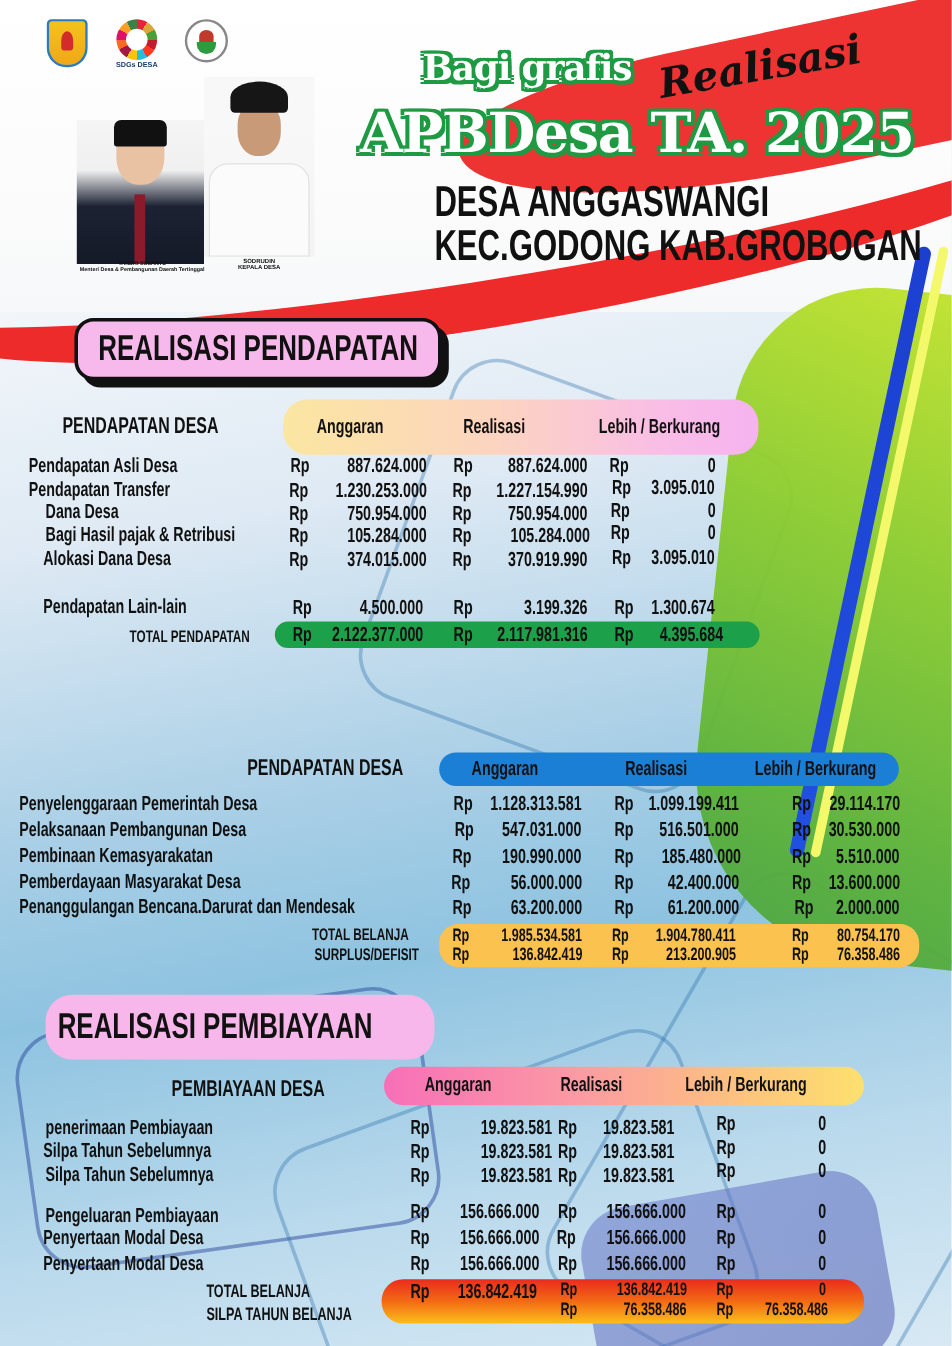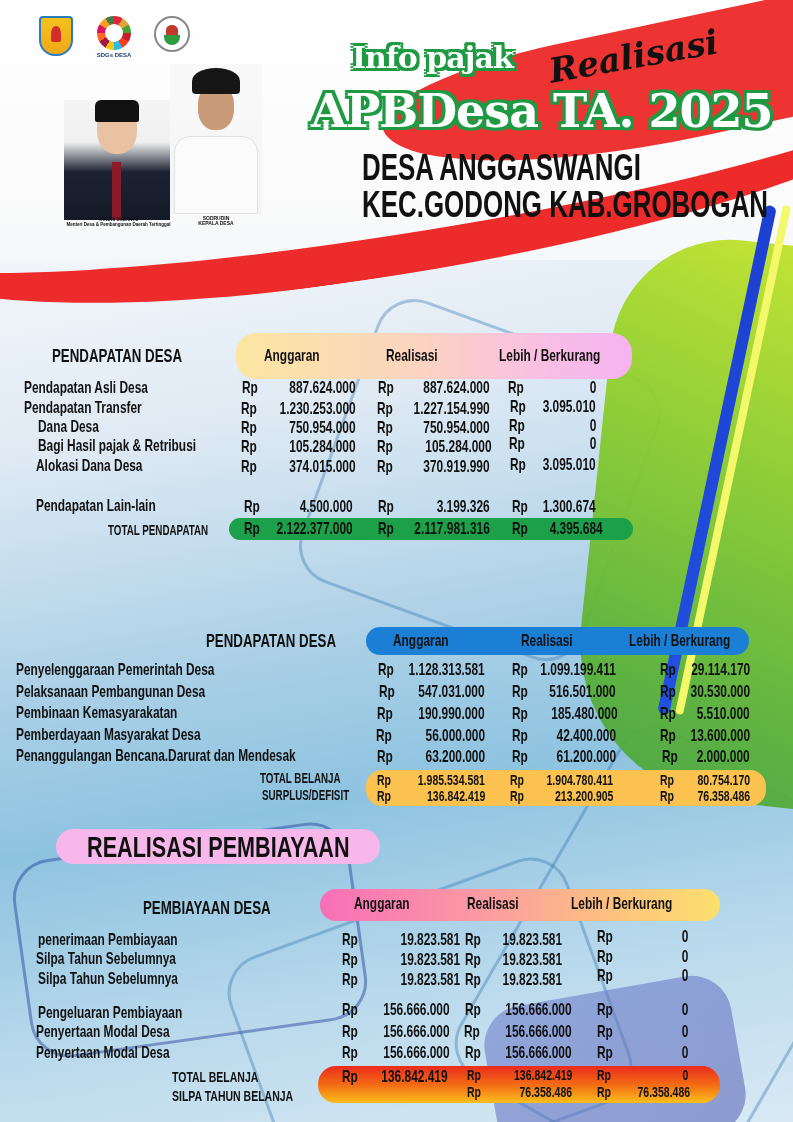--- a/index.html
+++ b/index.html
@@ -60,29 +60,29 @@
   .caption-minister { left: 56px; top: 218px; width: 125px; font-size: 4.5px; }
   .caption-kades { left: 176px; top: 216px; width: 80px; font-size: 5px; }
 
   .title-info { position: absolute; left: 352px; top: 40px; font-family: "DejaVu Serif", serif; font-weight: 700;
     font-size: 30px; color: #fff; letter-spacing: -1px;
     text-shadow: -3px -3px 0 #1e9a43, 3px -3px 0 #1e9a43, -3px 3px 0 #1e9a43, 3px 3px 0 #1e9a43, 0 3px 0 #1e9a43, 0 -3px 0 #1e9a43, 3px 0 0 #1e9a43, -3px 0 0 #1e9a43; }
   .title-realisasi { position: absolute; left: 548px; top: 36px; font-family: "DejaVu Serif", serif; font-style: italic; font-weight: 700;
     font-size: 34px; color: #111; transform: rotate(-10deg); }
   .title-apb { position: absolute; left: 300px; top: 84px; font-family: "DejaVu Serif", serif; font-weight: 700;
     font-size: 46px; color: #fff; letter-spacing: -1px;
-    text-shadow: -3px -3px 0 #1e9a43, 3px -3px 0 #1e9a43, -3px 3px 0 #1e9a43, 3px 3px 0 #1e9a43, 0 3px 0 #1e9a43, 0 -3px 0 #1e9a43, 3px 0 0 #1e9a43, -3px 0 0 #1e9a43; margin-left: 11px; }
+    text-shadow: -3px -3px 0 #1e9a43, 3px -3px 0 #1e9a43, -3px 3px 0 #1e9a43, 3px 3px 0 #1e9a43, 0 3px 0 #1e9a43, 0 -3px 0 #1e9a43, 3px 0 0 #1e9a43, -3px 0 0 #1e9a43; }
   .title-desa { position: absolute; left: 362px; top: 150px; font-size: 36px; font-weight: 700; color: #111; transform: scaleX(0.72); transform-origin: left top; letter-spacing: 0px; line-height: 1.02; white-space: nowrap; }
 
   .section-pill { position: absolute; display: flex; align-items: center; justify-content: center; font-weight: 700; color: #111; white-space: nowrap; }
   .pill-pendapatan { left: 62px; top: 265px; width: 306px; height: 52px; background: #f7b8ec; border: 3px solid #111; border-radius: 16px;
     box-shadow: 6px 6px 0 #111; }
   .pill-belanja { left: 82px; top: 564px; width: 262px; height: 52px; background: #fdc651; border: 3px solid #111; border-radius: 16px;
     box-shadow: 5px 5px 0 #111; }
-  .pill-pembiayaan { left: 56px; top: 829px; width: 324px; height: 35px; background: #f8b7ea; border-radius: 22px; }
+  .pill-pembiayaan { left: 38px; top: 829px; width: 324px; height: 54px; background: #f8b7ea; border-radius: 22px; justify-content: flex-end; }
   .pill-text { font-size: 30px; transform: scaleX(0.72); display: inline-block; }
   .pill-pembiayaan .pill-text { font-size: 30px; }
 
   .hdr-bar { position: absolute; border-radius: 20px; }
   .hdr-pend { left: 236px; top: 333px; width: 396px; height: 46px; background: linear-gradient(90deg, #fbe6a1 0%, #fcd4c0 45%, #f9bde6 80%, #f6b3f0 100%); }
   .hdr-bel { left: 366px; top: 627px; width: 383px; height: 28px; background: #1b7fd6; }
   .hdr-pemb { left: 320px; top: 889px; width: 400px; height: 32px; background: linear-gradient(90deg, #f76fb8 0%, #fb9aa3 40%, #fdc47d 75%, #fde06e 100%); }
   .hl-total-pend { left: 229px; top: 518px; width: 404px; height: 22px; background: #1da04a; border-radius: 12px; }
   .hl-total-bel { left: 366px; top: 770px; width: 400px; height: 36px; background: #fcc24f; border-radius: 16px; }
   .hl-total-pemb { left: 318px; top: 1066px; width: 402px; height: 37px; background: linear-gradient(180deg, #ea2b1e 0%, #f36a14 50%, #fbbf1c 100%); border-radius: 18px; }
@@ -137,28 +137,31 @@
   </div>
   <div class="caption caption-minister">
     <div>YANDRI SUSANTO</div>
     <div>Menteri Desa &amp; Pembangunan Daerah Tertinggal</div>
   </div>
   <div class="caption caption-kades">
     <div>SODRUDIN</div>
     <div>KEPALA DESA</div>
   </div>
 
-  <div class="title-info">Info pajak</div>
+  <div class="title-info">Bagi grafis</div>
   <div class="title-realisasi">Realisasi</div>
   <div class="title-apb">APBDesa TA. 2025</div>
   <div class="title-desa">
     <div>DESA ANGGASWANGI</div>
     <div>KEC.GODONG KAB.GROBOGAN</div>
   </div>
 
+  <div class="section-pill pill-pendapatan">
+    <span class="pill-text">REALISASI PENDAPATAN</span>
+  </div>
   <div class="hdr-bar hdr-pend"></div>
   <div class="txt sq" style="left:52px;top:345px;font-size:19px;">PENDAPATAN  DESA</div>
   <div class="txt sq" style="left:264px;top:346px;font-size:17px;">Anggaran</div>
   <div class="txt sq" style="left:386px;top:346px;font-size:17px;">Realisasi</div>
   <div class="txt sq" style="left:499px;top:346px;font-size:17px;">Lebih / Berkurang</div>
 
   <div>
     <div class="txt sq" style="left:24px;top:378px;font-size:17px;">Pendapatan Asli Desa</div>
     <div class="rp" style="left:242px;top:378px;font-size:17px;">Rp</div>
     <div class="num" style="right:437px;top:378px;font-size:17px;">887.624.000</div>

